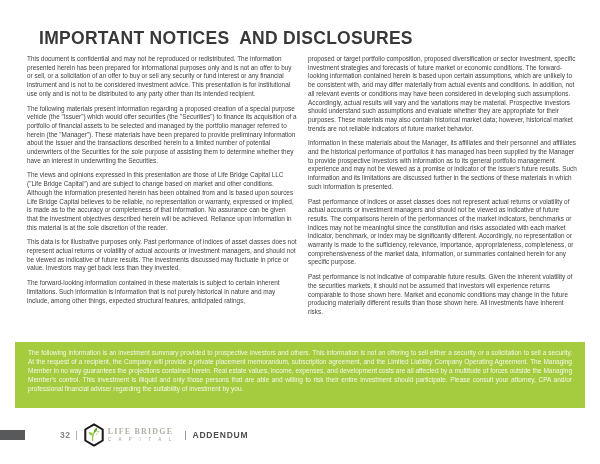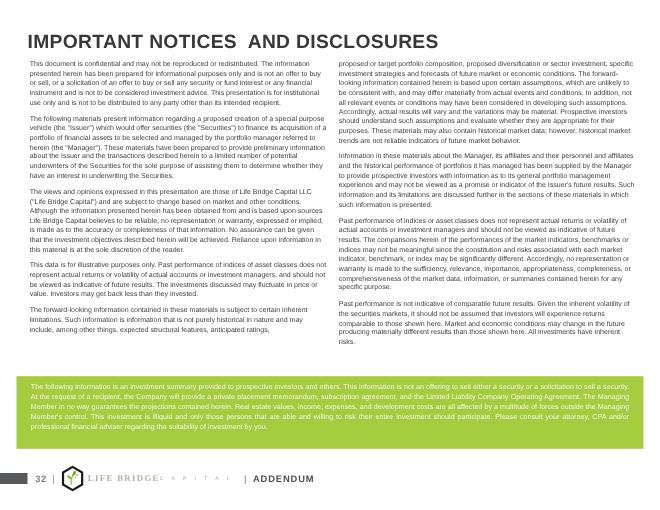--- a/index.html
+++ b/index.html
@@ -11,21 +11,21 @@
     overflow: hidden;
     position: relative;
   }
   .page {
     width: 600px;
     height: 464px;
     position: relative;
   }
   .page-title {
     position: absolute;
-    left: 25px;
+    left: 39px;
     top: 28px;
     font-size: 17.5px;
     font-weight: 600;
     letter-spacing: 0.3px;
     color: #383838;
     white-space: pre;
   }
   .columns {
     position: absolute;
     left: 27px;
@@ -70,34 +70,35 @@
     width: 25px;
     height: 10px;
     background: #58595b;
     margin-right: 7px;
   }
   .page-number {
     font-size: 8.5px;
     font-weight: bold;
     color: #808285;
     letter-spacing: 0.5px;
+    margin-left: 28px;
   }
   .footer-sep {
     font-size: 9px;
     color: #939598;
     margin: 0 5px;
     font-weight: normal;
   }
   .logo {
     display: flex;
     align-items: center;
     gap: 3px;
   }
   .logo-icon { width: 22px; height: 24px; display: block; }
-  .logo-text { display: flex; line-height: 1; }
+  .logo-text { display: flex; flex-direction: column; line-height: 1; }
   .logo-name {
     font-family: "Liberation Serif", serif;
     font-size: 8px;
     letter-spacing: 1.2px;
     color: #b0b2a6;
     font-weight: bold;
   }
   .logo-sub {
     font-size: 4.5px;
     letter-spacing: 3.2px;

